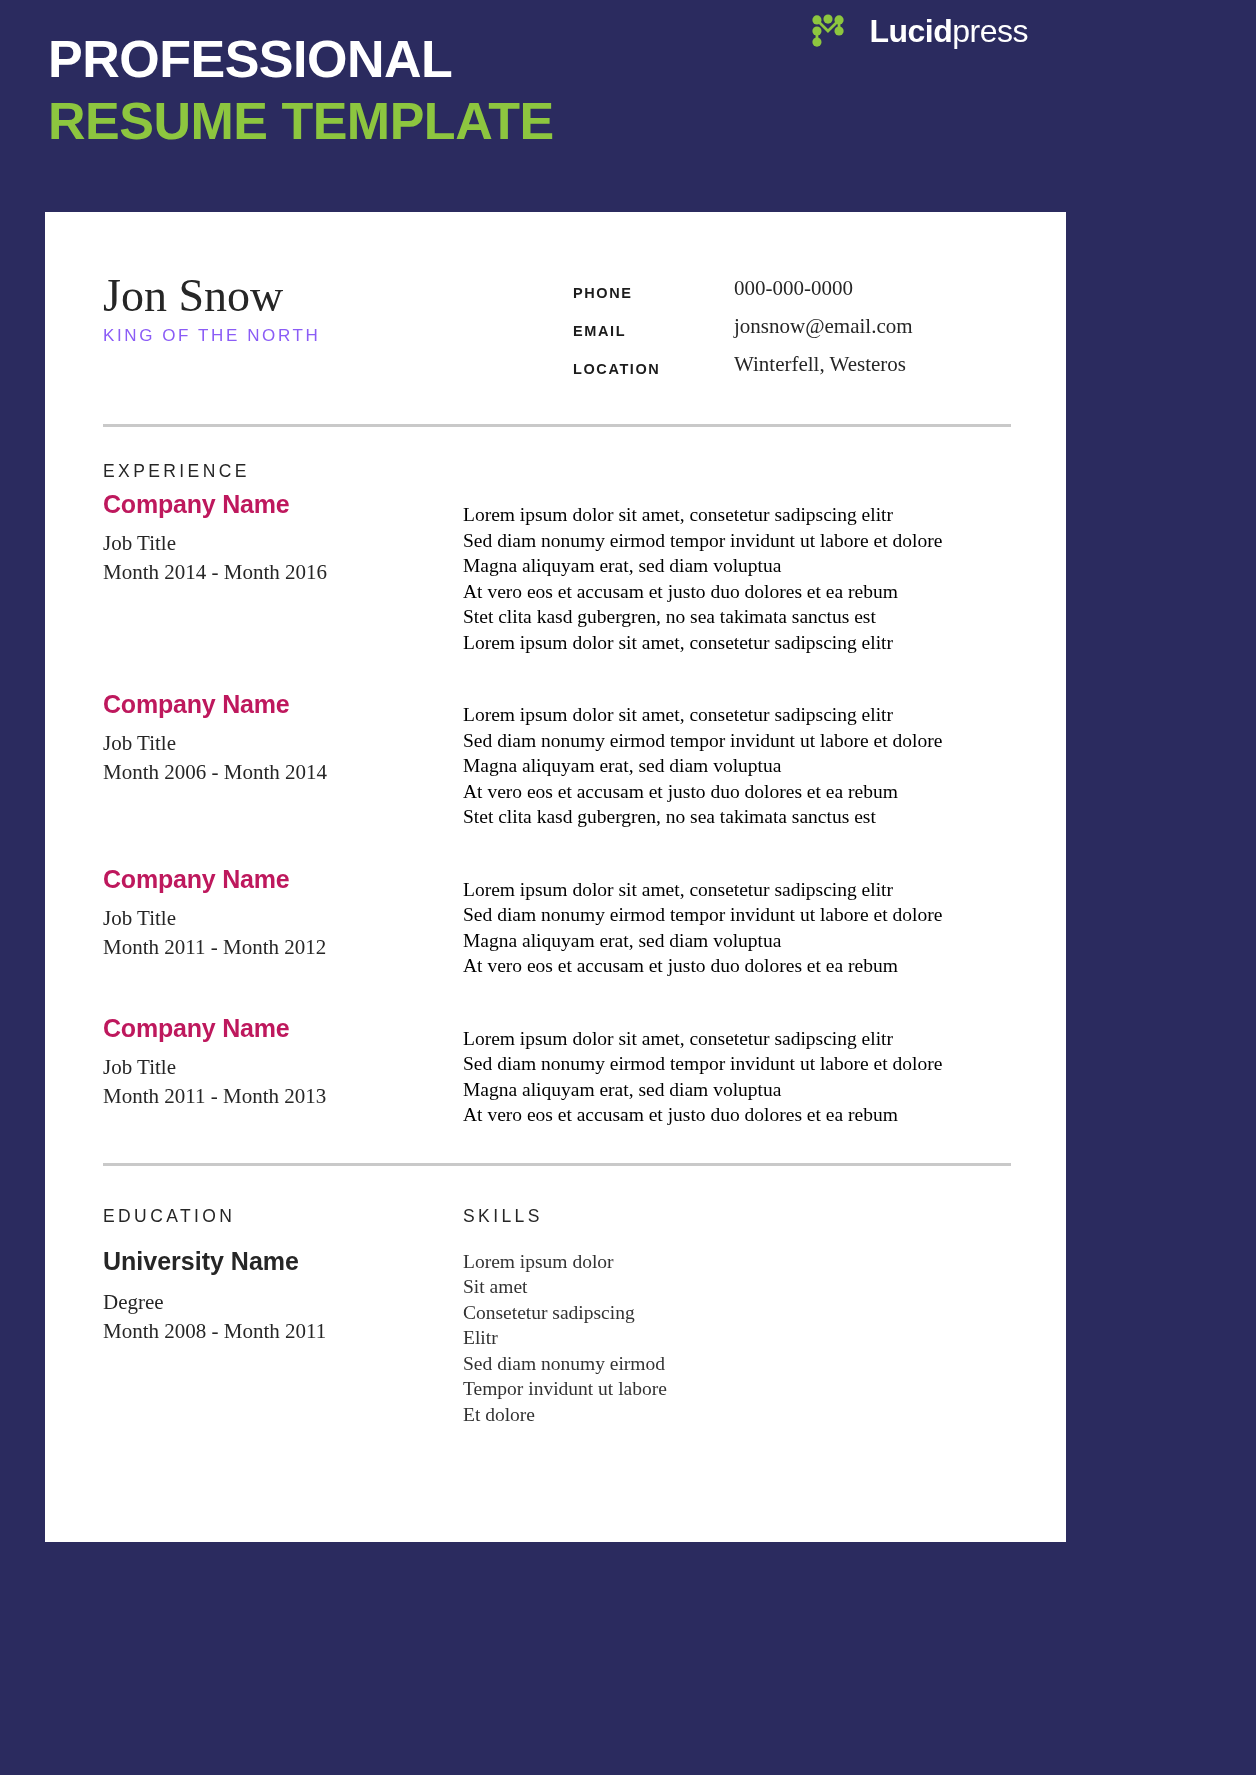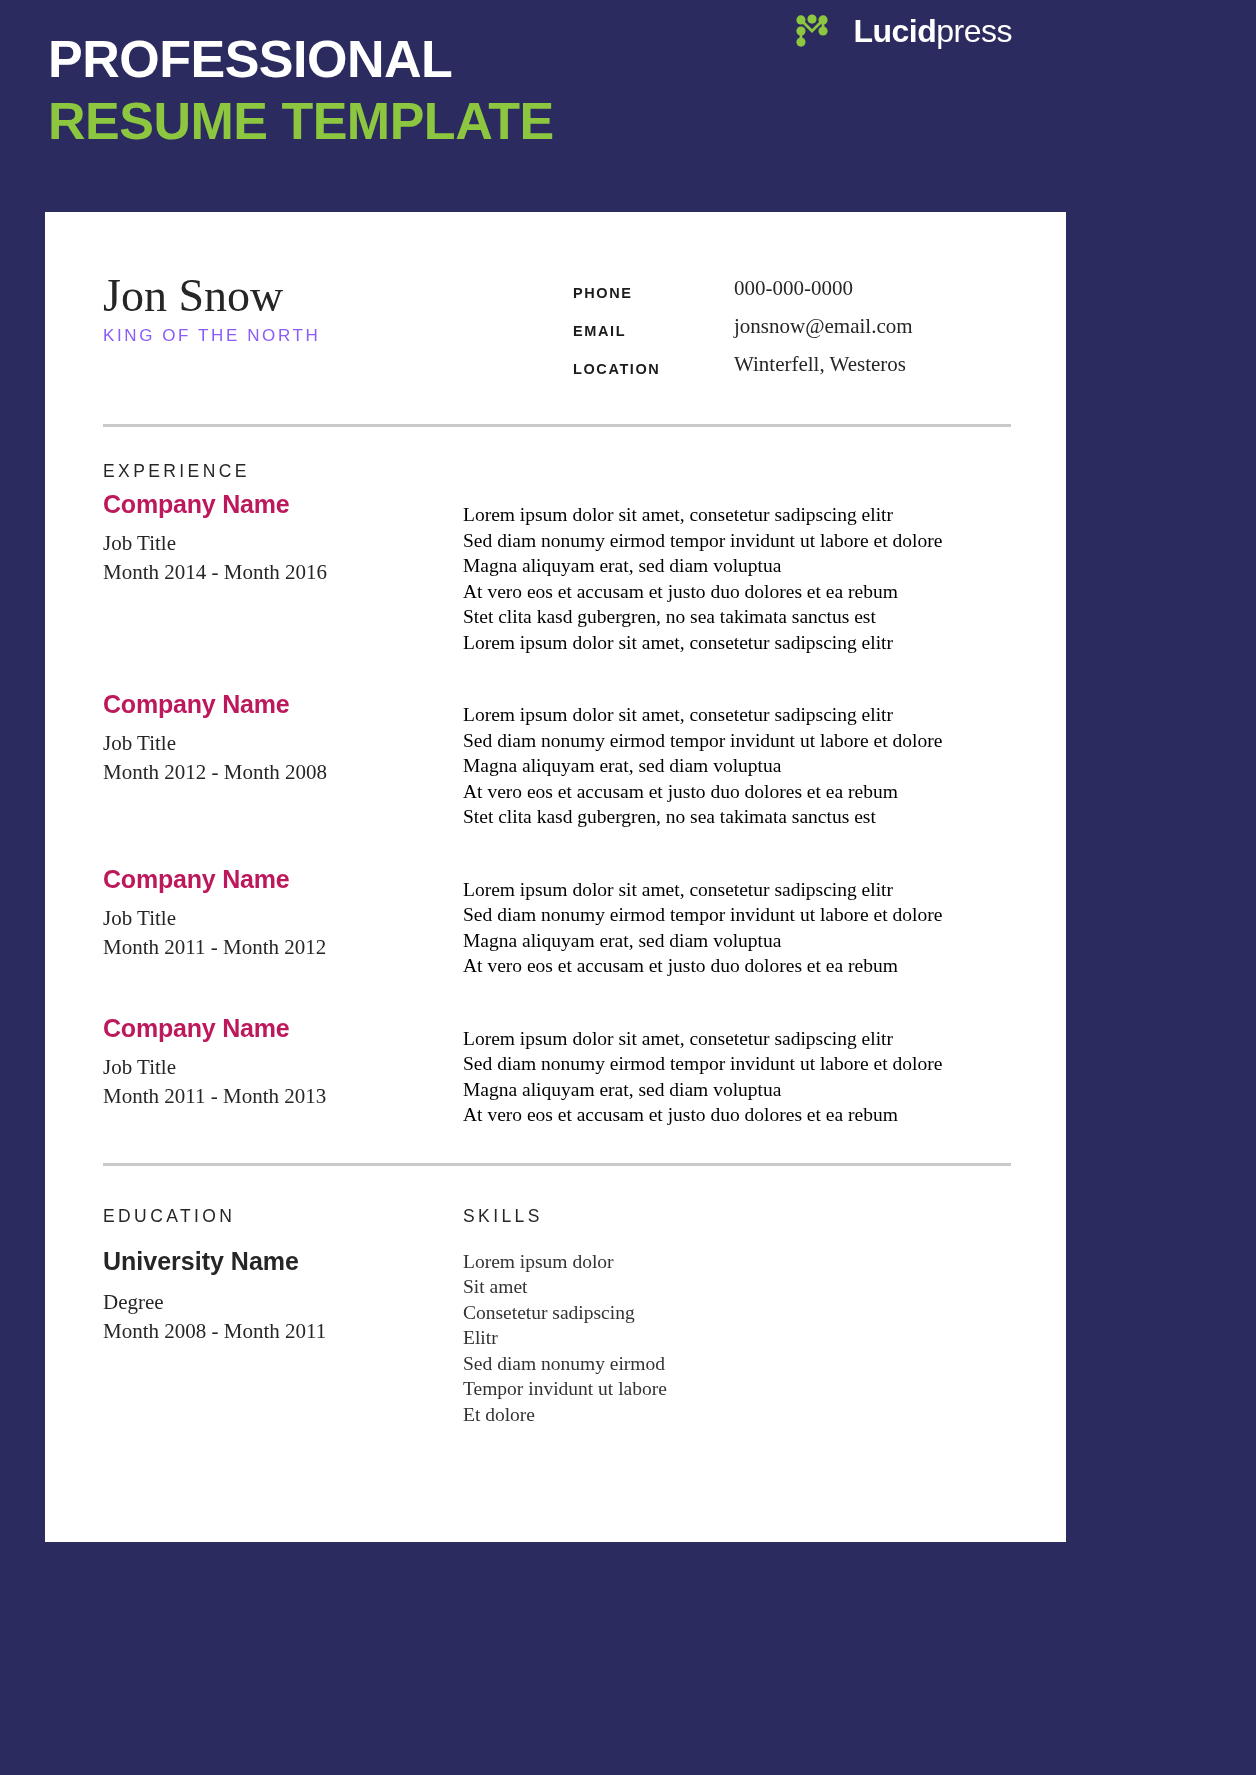--- a/index.html
+++ b/index.html
@@ -21,21 +21,21 @@
     font-weight:bold;
     font-size:52px;
     letter-spacing:-0.5px;
     line-height:62px;
     color:#ffffff;
     margin:0;
   }
   .banner-title .line2{ color:#8dc63f; display:block; }
 
   .logo{
-    position:absolute;right:40px;top:14px;
+    position:absolute;right:24px;top:14px;
     display:flex;align-items:center;gap:24px;
   }
   .logo-mark{width:34px;height:34px;display:block;}
   .logo-text{
     font-family:"Liberation Sans", sans-serif;
     font-size:32px;line-height:34px;color:#ffffff;
     letter-spacing:-0.5px;
   }
   .logo-text .b{font-weight:bold;}
   .logo-text .n{font-weight:normal;}
@@ -194,21 +194,21 @@
           <div class="body-line">At vero eos et accusam et justo duo dolores et ea rebum</div>
           <div class="body-line">Stet clita kasd gubergren, no sea takimata sanctus est</div>
           <div class="body-line">Lorem ipsum dolor sit amet, consetetur sadipscing elitr</div>
         </div>
       </div>
 
       <div class="exp-row">
         <div class="exp-left">
           <div class="company">Company Name</div>
           <div class="job-title">Job Title</div>
-          <div class="job-dates">Month 2012 - Month 2008</div>
+          <div class="job-dates">Month 2006 - Month 2014</div>
         </div>
         <div class="exp-right">
           <div class="body-line">Lorem ipsum dolor sit amet, consetetur sadipscing elitr</div>
           <div class="body-line">Sed diam nonumy eirmod tempor invidunt ut labore et dolore</div>
           <div class="body-line">Magna aliquyam erat, sed diam voluptua</div>
           <div class="body-line">At vero eos et accusam et justo duo dolores et ea rebum</div>
           <div class="body-line">Stet clita kasd gubergren, no sea takimata sanctus est</div>
         </div>
       </div>
 

